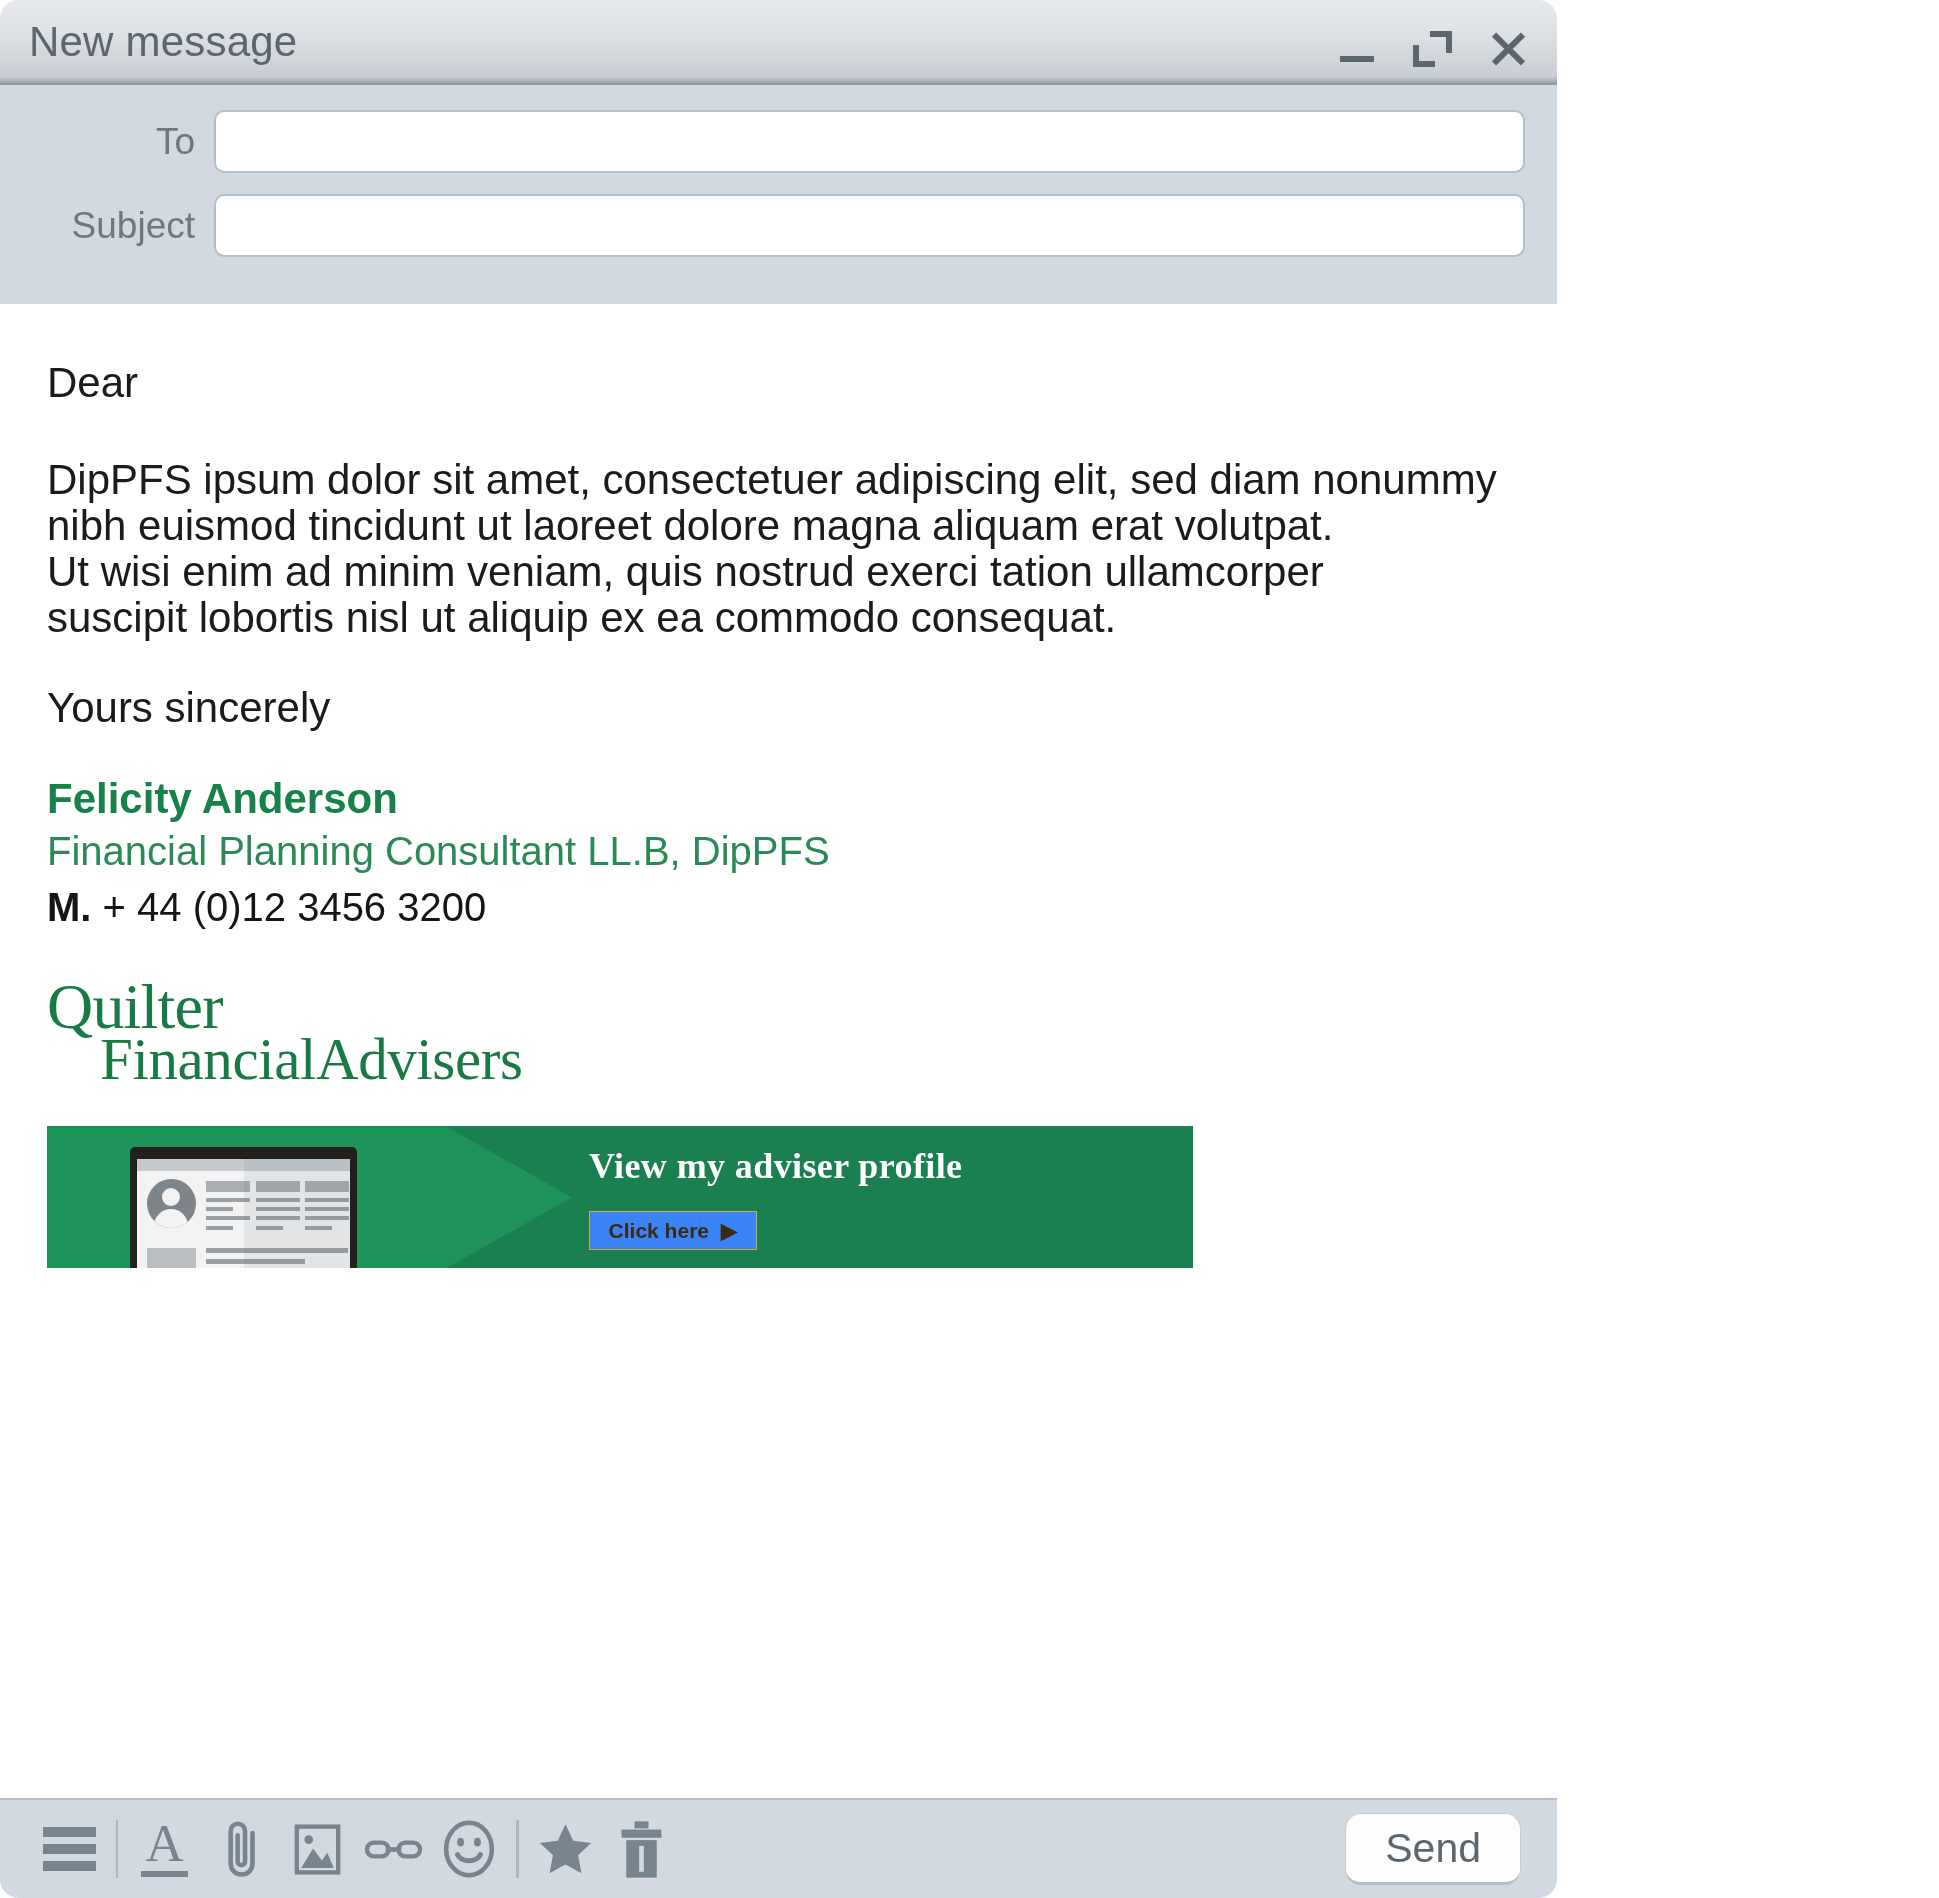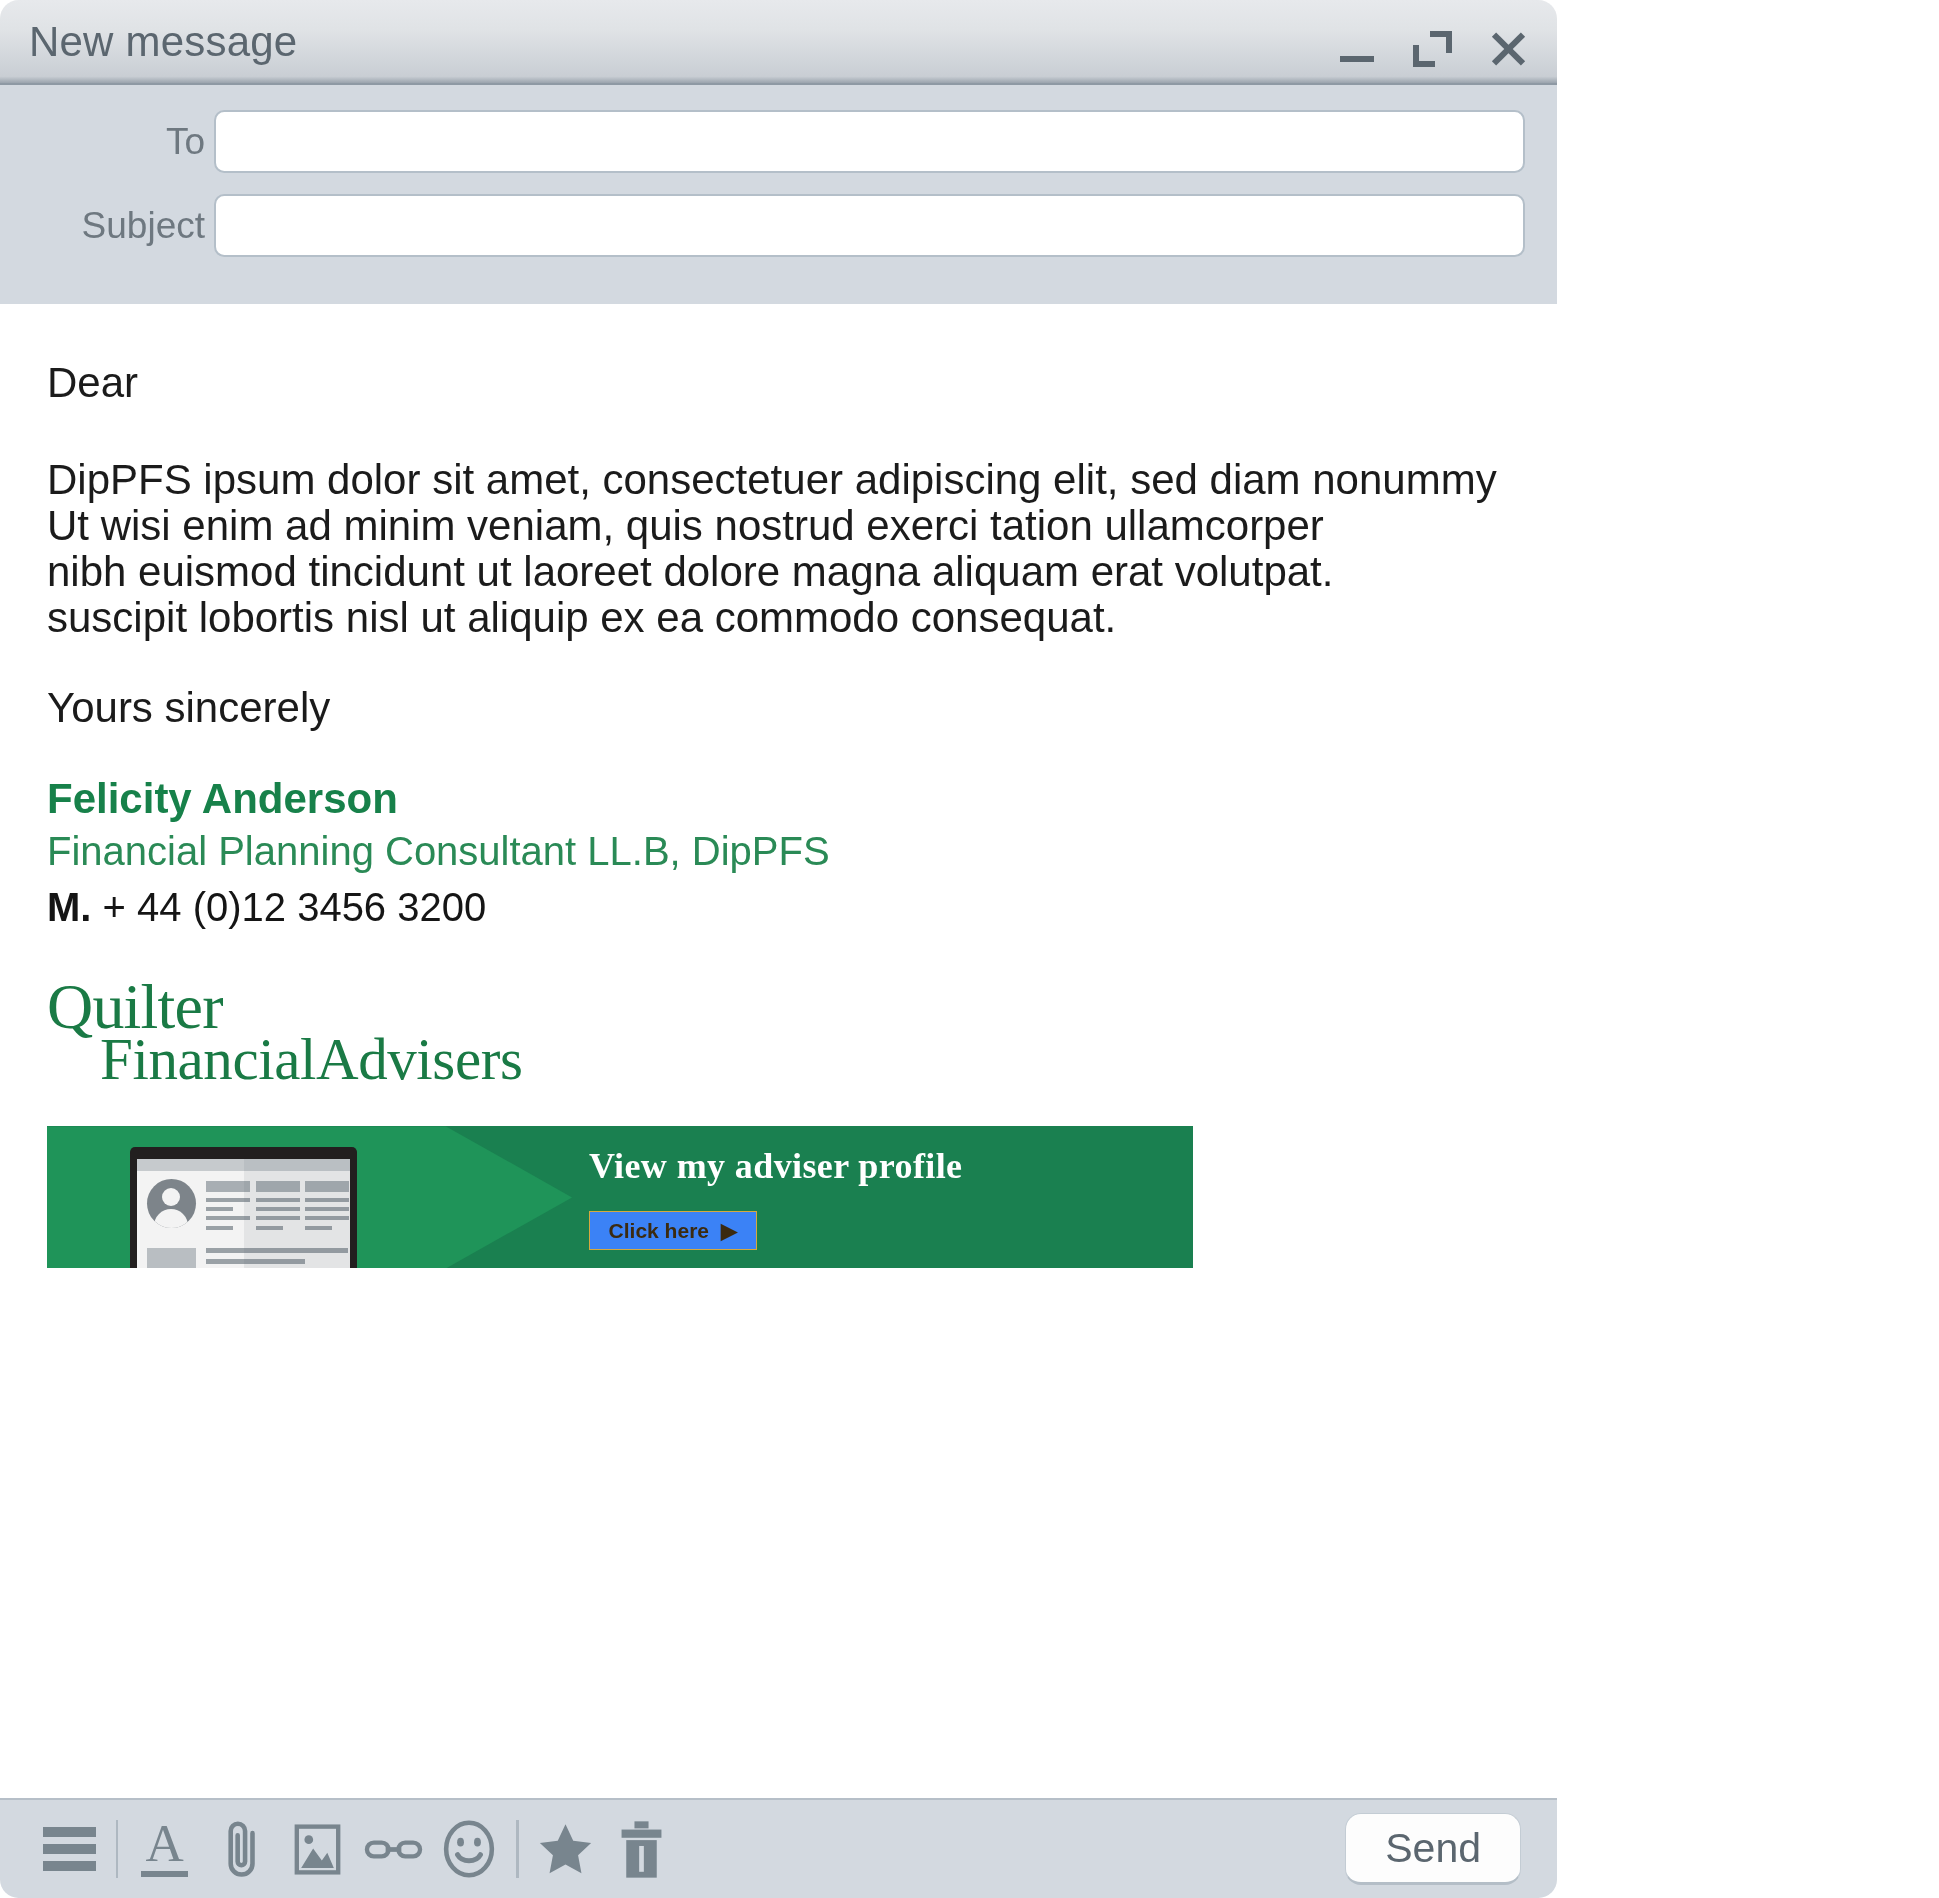--- a/index.html
+++ b/index.html
@@ -115,21 +115,21 @@
     box-sizing: border-box;
   }
   .field-row {
     display: flex;
     align-items: center;
     margin-bottom: 20.3px;
   }
   .field-label {
     width: 214px;
     text-align: right;
-    padding-right: 9px;
+    padding-right: 19px;
     box-sizing: border-box;
     font-size: 37px;
     color: #6e7880;
     line-height: 1;
   }
   .field-input {
     flex: 1;
     height: 63px;
     background: #ffffff;
     border: 2.5px solid #b4bfc9;
@@ -439,22 +439,22 @@
     </div>
   </div>
 
   <div class="body-area">
 
     <div class="greeting">Dear</div>
     <div class="spacer-line"></div>
 
     <div class="para">
       <span>DipPFS ipsum dolor sit amet, consectetuer adipiscing elit, sed diam nonummy</span>
+      <span>nibh euismod tincidunt ut laoreet dolore magna aliquam erat volutpat.</span>
       <span>Ut wisi enim ad minim veniam, quis nostrud exerci tation ullamcorper</span>
-      <span>nibh euismod tincidunt ut laoreet dolore magna aliquam erat volutpat.</span>
       <span>suscipit lobortis nisl ut aliquip ex ea commodo consequat.</span>
     </div>
 
     <div class="spacer-line"></div>
     <div class="closing">Yours sincerely</div>
 
     <div class="signature">
       <div class="sig-name">Felicity Anderson</div>
       <div class="sig-role">Financial Planning Consultant LL.B, DipPFS</div>
       <div class="sig-line">

